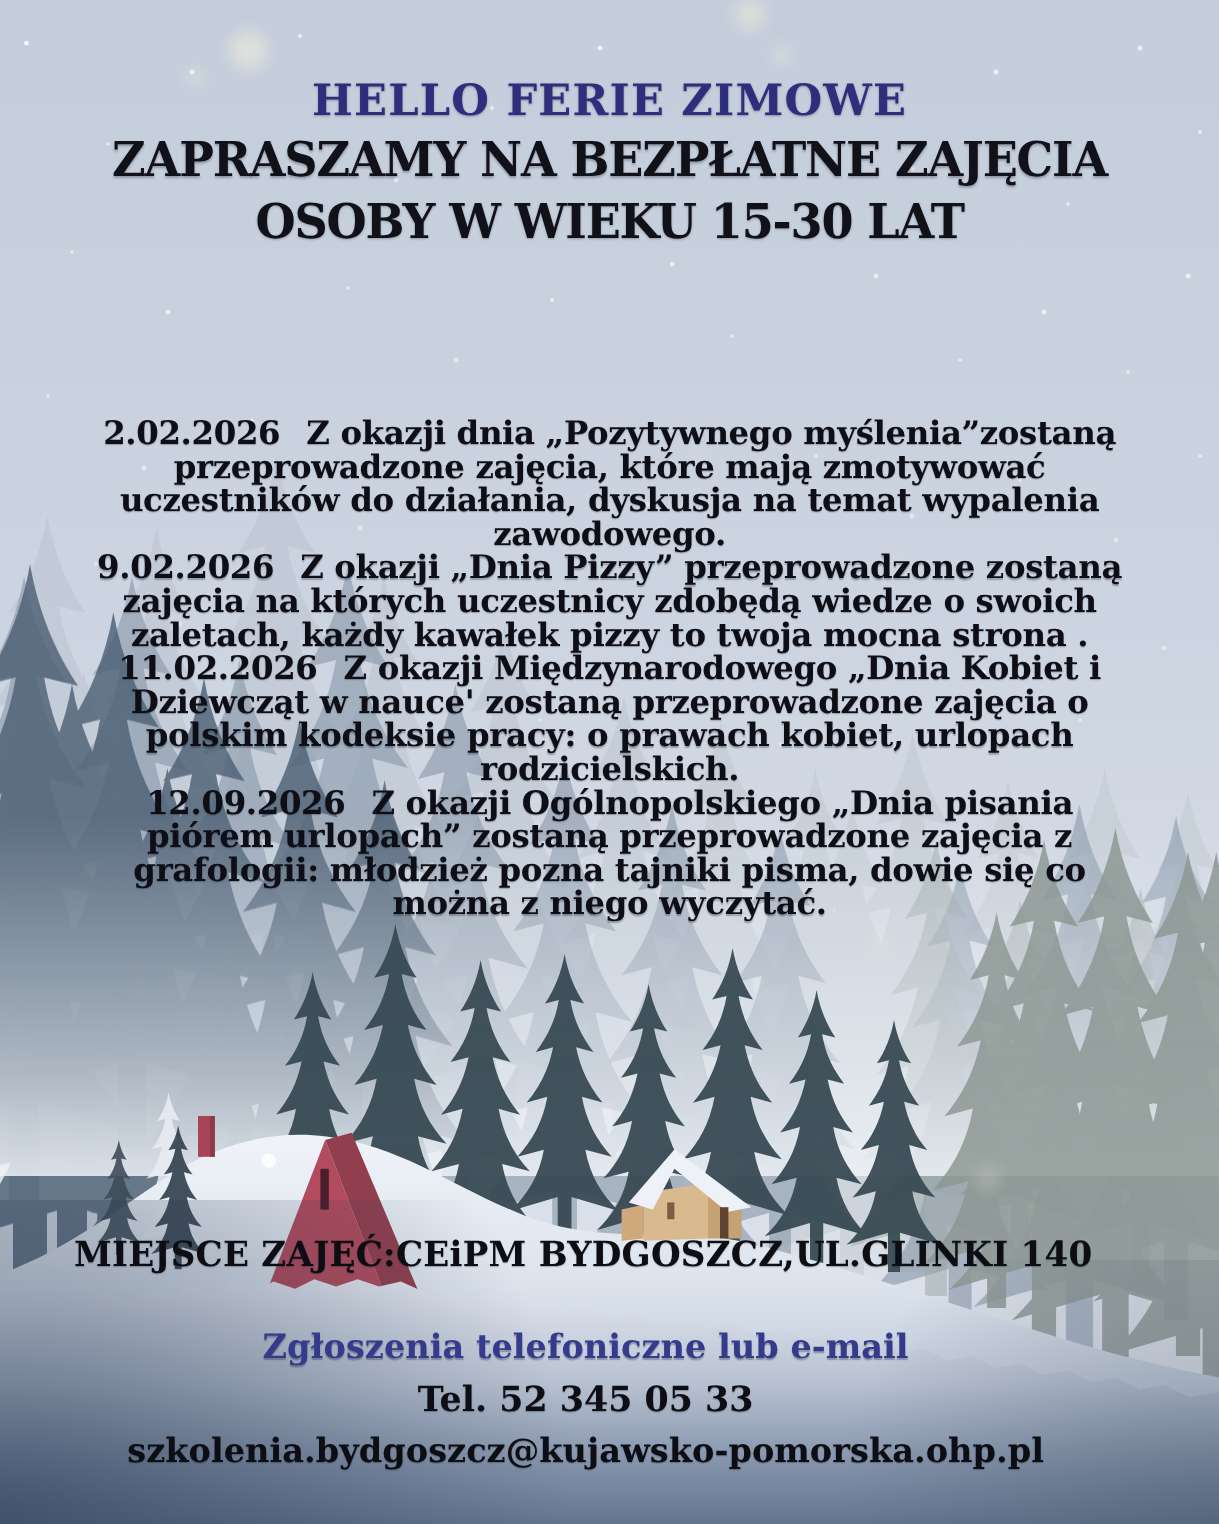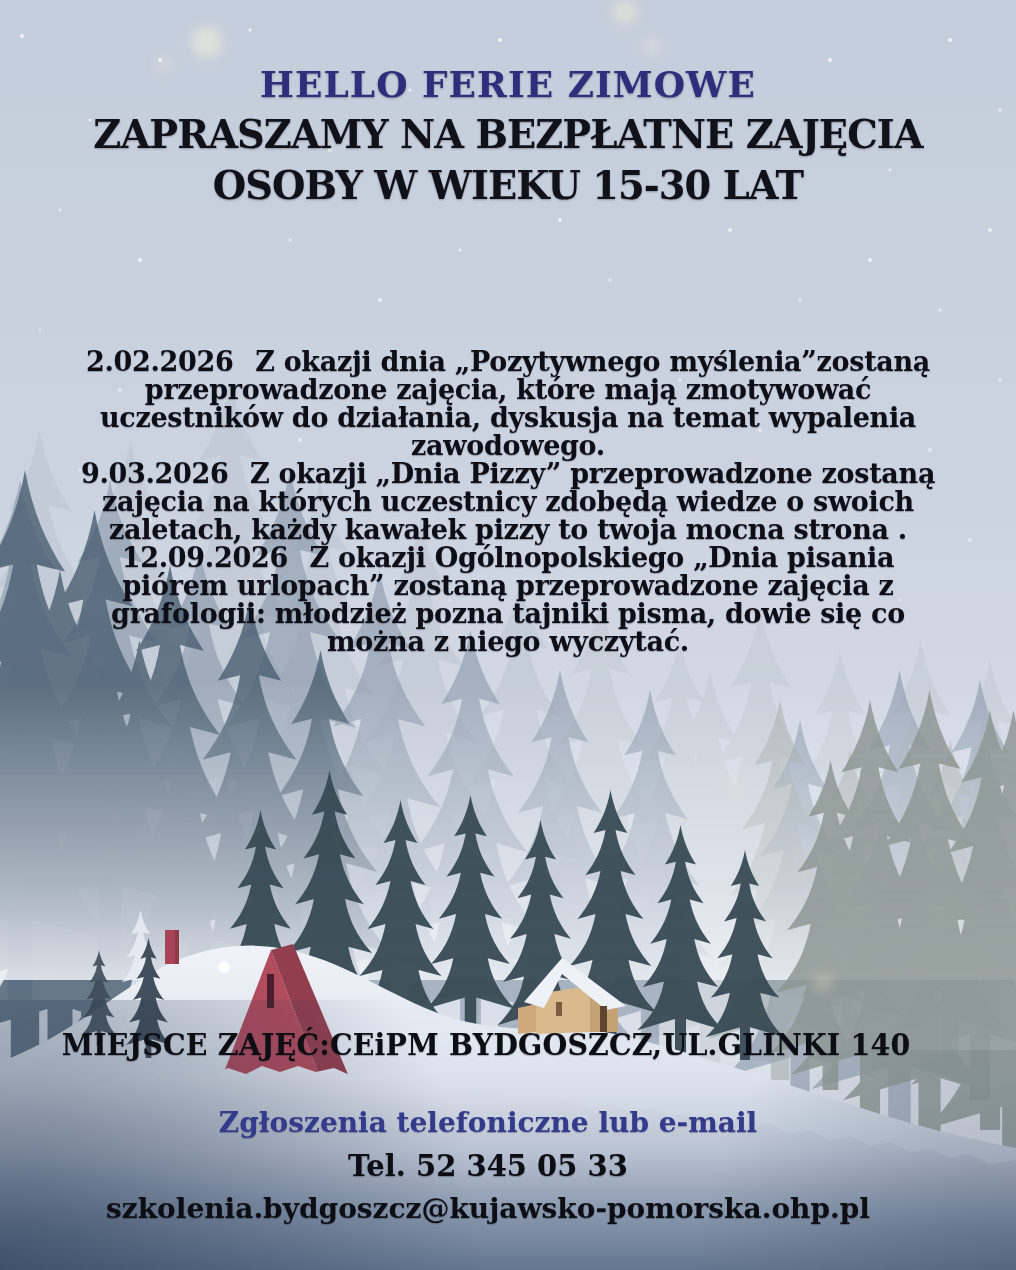--- a/index.html
+++ b/index.html
@@ -261,21 +261,24 @@
       <h1 class="title">HELLO FERIE ZIMOWE</h1>
       <h2 class="sub">ZAPRASZAMY NA BEZPŁATNE ZAJĘCIA</h2>
       <h2 class="sub">OSOBY W WIEKU 15-30 LAT</h2>
     </header>
 
     <section class="events">
       <p>
         <span class="event-date">2.02.2026</span><span>Z okazji dnia „Pozytywnego myślenia”zostaną przeprowadzone zajęcia, które mają zmotywować uczestników do działania, dyskusja na temat wypalenia zawodowego.</span>
       </p>
       <p>
-        <span class="event-date">9.03.2026</span><span>Z okazji „Dnia Pizzy” przeprowadzone zostaną zajęcia na których uczestnicy zdobędą wiedze o swoich zaletach, każdy kawałek pizzy to twoja mocna strona .</span>
+        <span class="event-date">9.02.2026</span><span>Z okazji „Dnia Pizzy” przeprowadzone zostaną zajęcia na których uczestnicy zdobędą wiedze o swoich zaletach, każdy kawałek pizzy to twoja mocna strona .</span>
+      </p>
+      <p>
+        <span class="event-date">11.02.2026</span><span>Z okazji Międzynarodowego „Dnia Kobiet i Dziewcząt w nauce' zostaną przeprowadzone zajęcia o polskim kodeksie pracy: o prawach kobiet, urlopach rodzicielskich.</span>
       </p>
       <p>
         <span class="event-date">12.09.2026</span><span>Z okazji Ogólnopolskiego „Dnia pisania piórem urlopach” zostaną przeprowadzone zajęcia z grafologii: młodzież pozna tajniki pisma, dowie się co można z niego wyczytać.</span>
       </p>
     </section>
 
     <div class="location">MIEJSCE ZAJĘĆ:CEiPM BYDGOSZCZ,UL.GLINKI 140</div>
 
     <div class="contact">
       <div class="contact-heading">Zgłoszenia telefoniczne lub e-mail</div>

